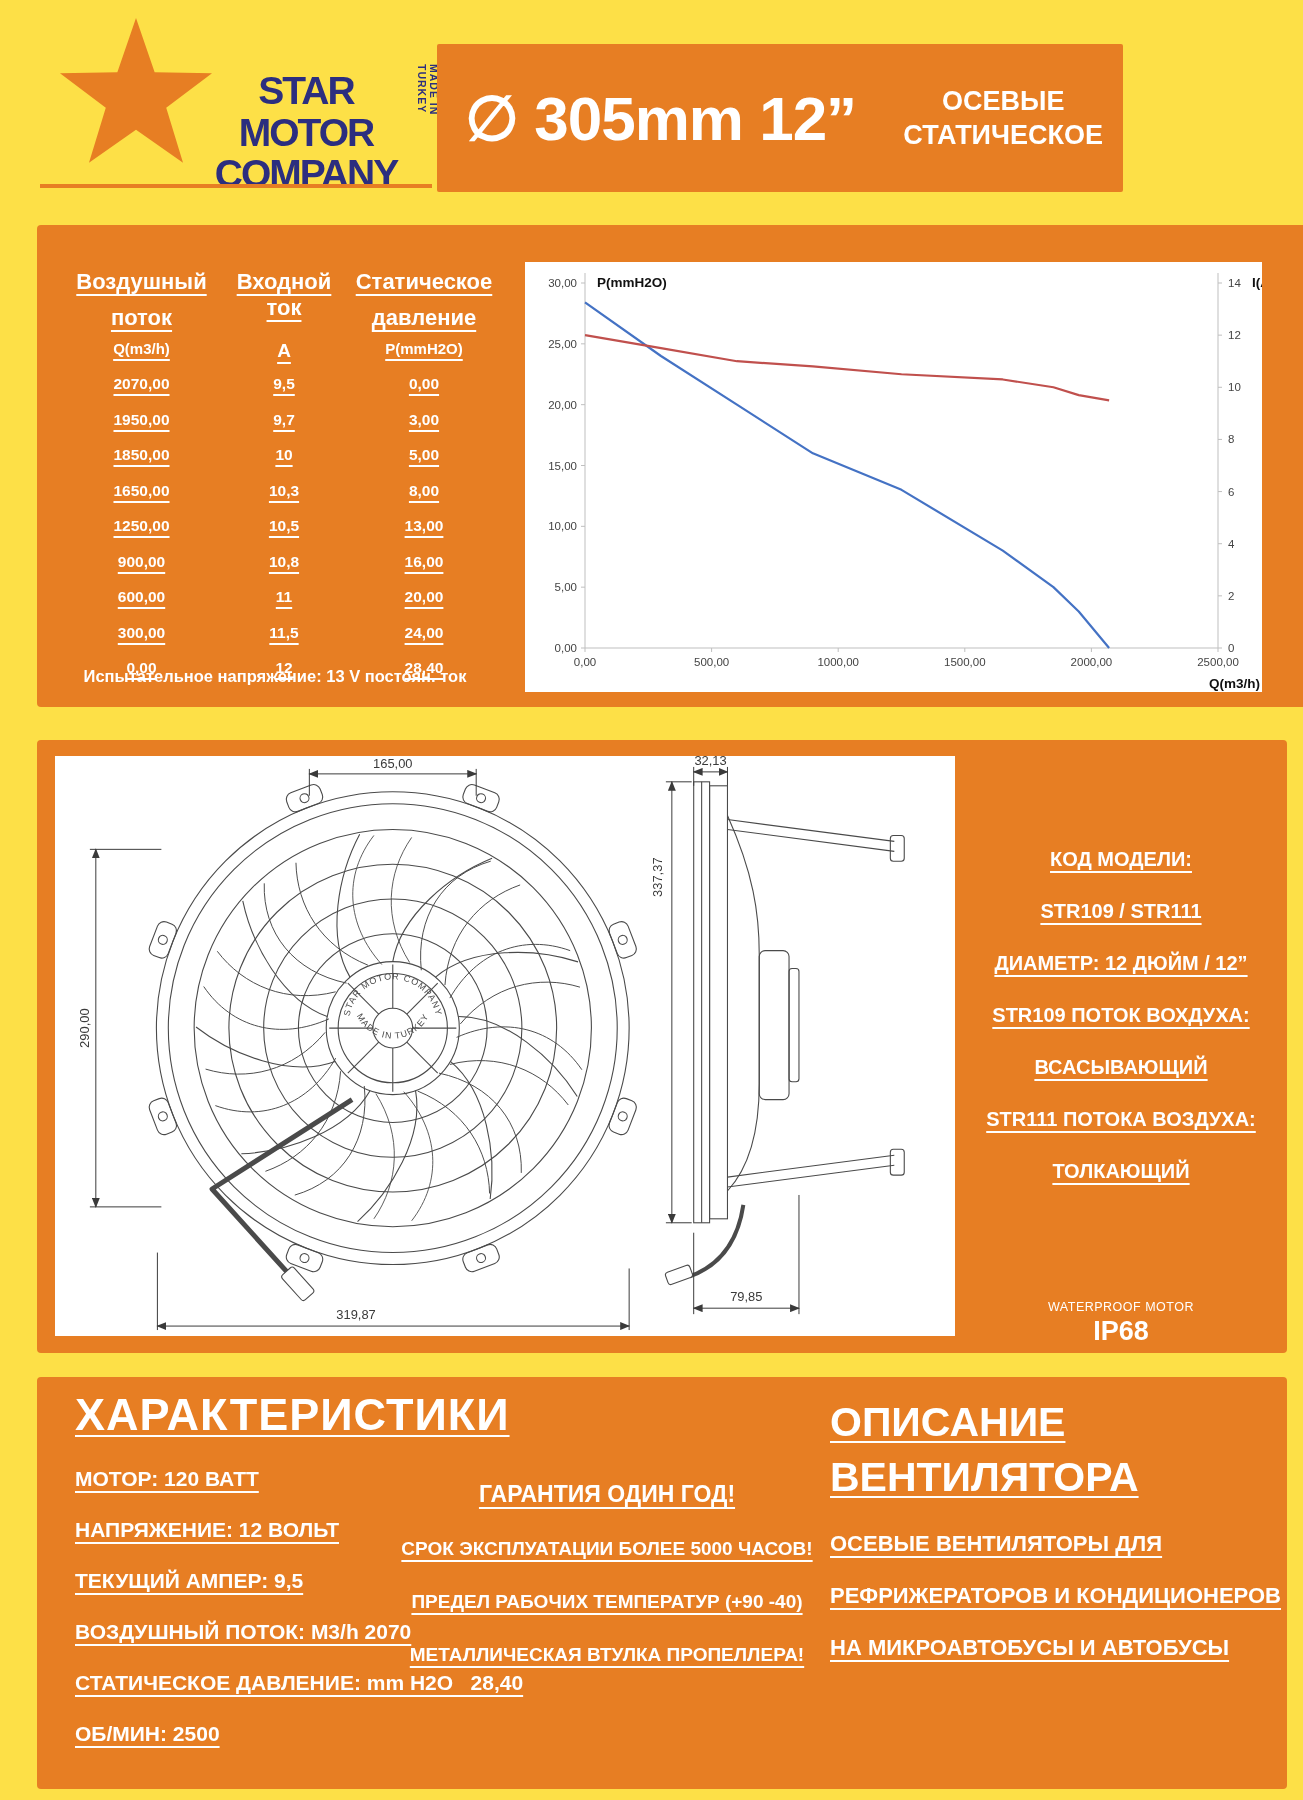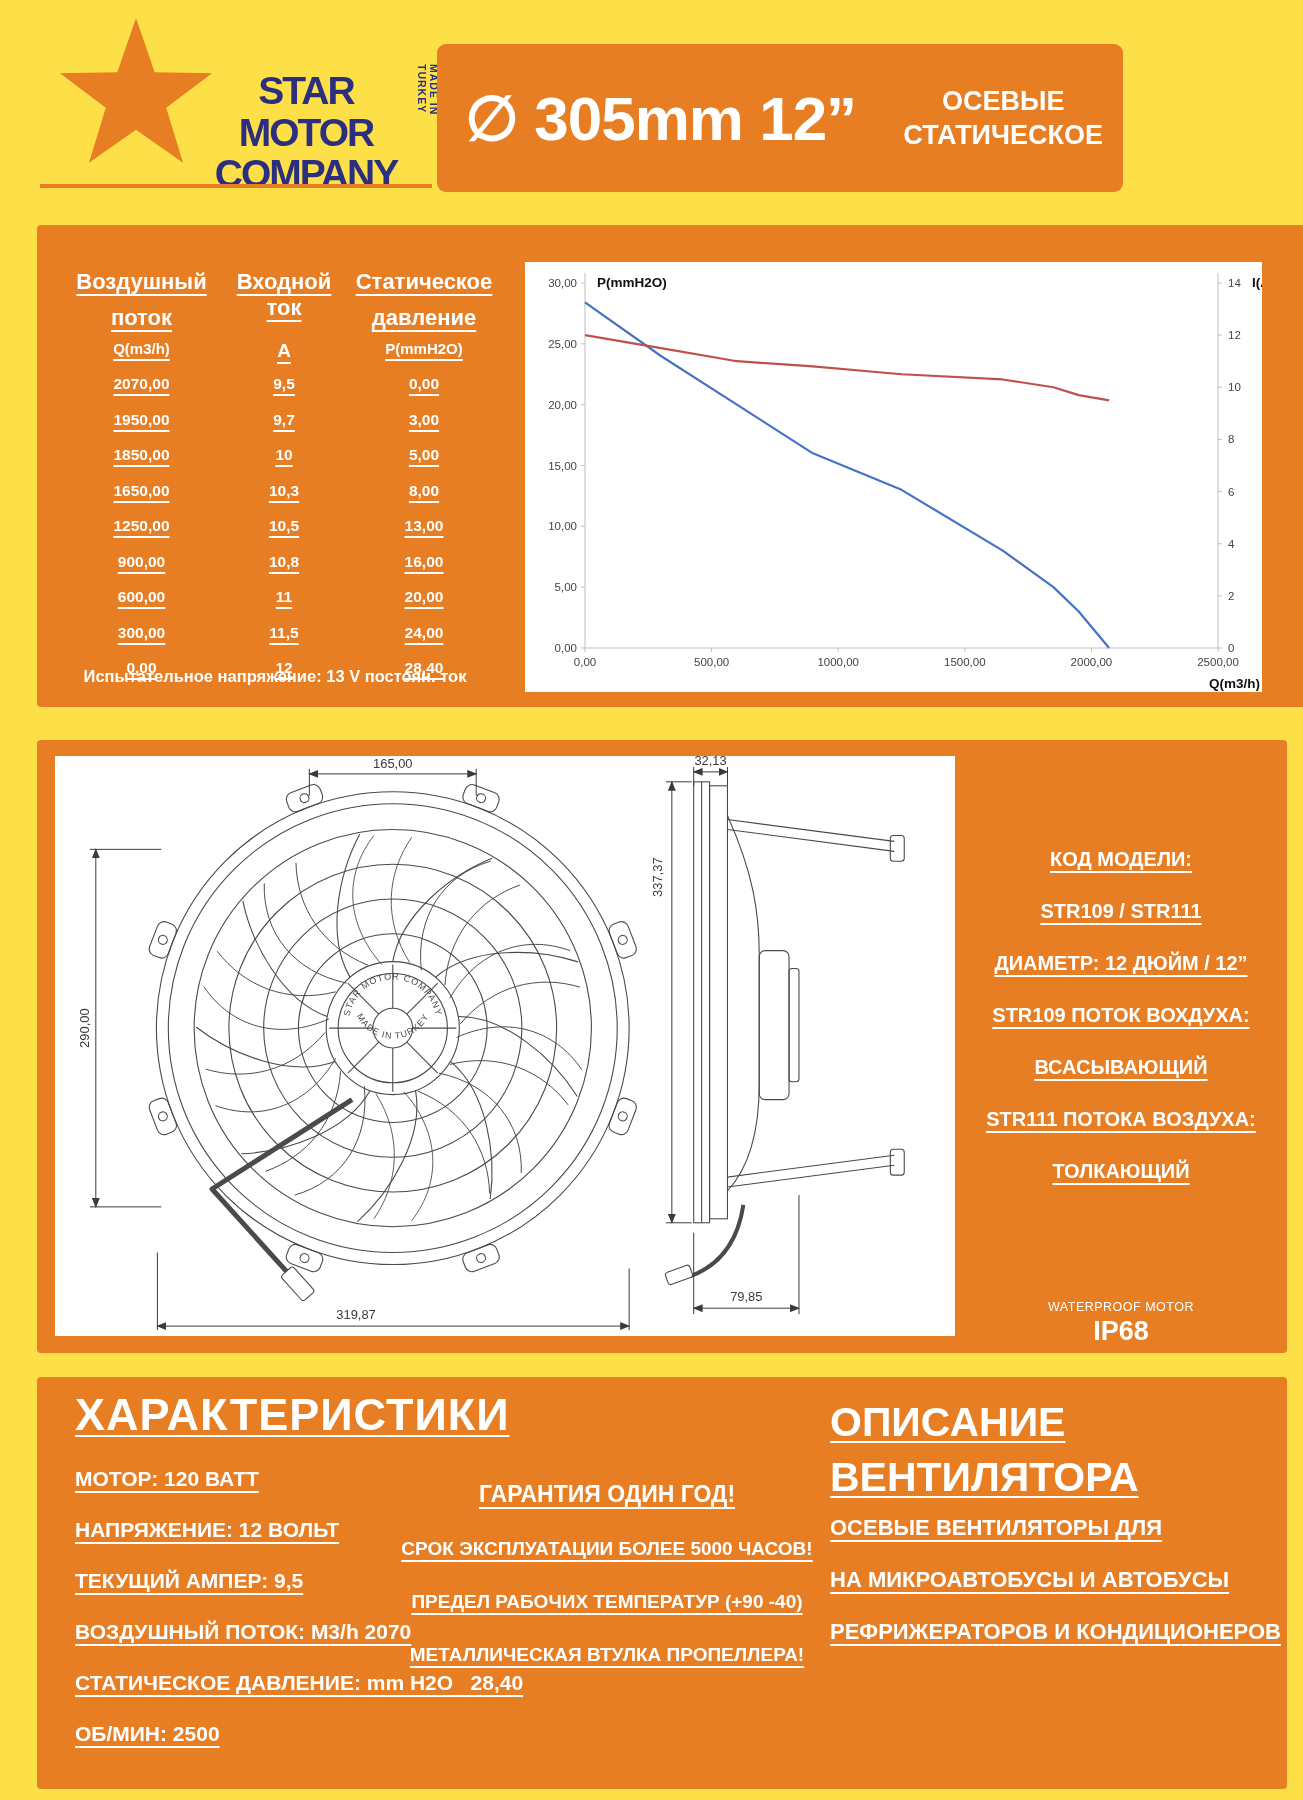--- a/index.html
+++ b/index.html
@@ -9,21 +9,21 @@
   .orange{background:#E77E23;}
   .u{text-decoration:underline;text-underline-offset:5px;text-decoration-thickness:2px;}
 
   
   .brand{left:188px;top:70px;width:236px;text-align:center;color:#2C2E7F;font-weight:bold;}
   .brand-l1{font-size:39px;line-height:42px;letter-spacing:-2px;}
   .brand-l2{font-size:39px;line-height:40px;letter-spacing:-2px;}
   .made-in{left:416px;top:64px;color:#2C2E7F;font-weight:bold;font-size:10.5px;
            writing-mode:vertical-rl;letter-spacing:1px;border-right:2px solid #2C2E7F;padding-right:2px;height:102px;}
   .logo-rule{left:40px;top:184px;width:392px;height:4px;}
-  .banner{left:437px;top:44px;width:686px;height:148px;border-radius:9px;}
+  .banner{left:437px;top:44px;width:686px;height:148px;border-radius:2px;}
   .banner-title{position:absolute;left:28px;top:50%;transform:translateY(-50%);
                 color:#fff;font-weight:bold;font-size:62px;letter-spacing:-1px;white-space:nowrap;}
   .banner-cat{position:absolute;right:20px;top:50%;transform:translateY(-50%);
               color:#fff;font-weight:bold;font-size:27px;line-height:34px;text-align:center;}
 
   
   .sec2{left:37px;top:225px;width:1274px;height:482px;border-radius:4px;color:#fff;}
   .spec-table{position:absolute;left:22px;top:44px;display:flex;}
   .spec-col{text-align:center;}
   .spec-col:nth-child(1){width:165px;}
@@ -56,21 +56,21 @@
   .s4-left{position:absolute;left:38px;top:12px;width:480px;}
   .s4-title{font-size:45px;font-weight:bold;letter-spacing:1px;line-height:52px;}
   .features-list{margin-top:26px;}
   .feat{font-size:21px;line-height:24px;margin-bottom:27px;font-weight:bold;white-space:pre;}
   .s4-mid{position:absolute;left:340px;top:104px;width:460px;text-align:center;}
   .mid{font-size:19px;line-height:27px;margin-bottom:26px;font-weight:bold;}
   .mid-0{font-size:23px;line-height:27px;margin-bottom:27px;}
   .s4-right{position:absolute;left:793px;top:22px;width:470px;}
   .desc-t1,.desc-t2{font-size:41px;font-weight:bold;line-height:47px;}
   .desc-t2{margin-top:8px;}
-  .desc-lines{margin-top:14px;}
+  .desc-lines{margin-top:30px;}
   .desc-line{font-size:22px;line-height:26px;margin-bottom:26px;font-weight:bold;}
 </style>
 </head>
 <body>
 
 <div class="page">
 
   <div>
     <svg class="abs" style="left:50px;top:14px" width="172" height="168" viewBox="-82 -82 164 164">
       <polygon fill="#E77E23" points="0,-78 18.2,-25.1 74.2,-24.1 29.5,9.6 45.9,63.1 0,31 -45.9,63.1 -29.5,9.6 -74.2,-24.1 -18.2,-25.1"></polygon>
@@ -413,19 +413,19 @@
     </div>
     <div class="s4-right">
       <div class="desc-t1">
         <span class="u">ОПИСАНИЕ</span>
       </div>
       <div class="desc-t2">
         <span class="u">ВЕНТИЛЯТОРА</span>
       </div>
       <div class="desc-lines">
           <div class="desc-line"><span class="u">ОСЕВЫЕ ВЕНТИЛЯТОРЫ ДЛЯ</span></div>
+          <div class="desc-line"><span class="u">РЕФРИЖЕРАТОРОВ И КОНДИЦИОНЕРОВ</span></div>
           <div class="desc-line"><span class="u">НА МИКРОАВТОБУСЫ И АВТОБУСЫ</span></div>
-          <div class="desc-line"><span class="u">РЕФРИЖЕРАТОРОВ И КОНДИЦИОНЕРОВ</span></div>
         </div>
     </div>
   </div>
 
 </div>
 
 </body></html>

